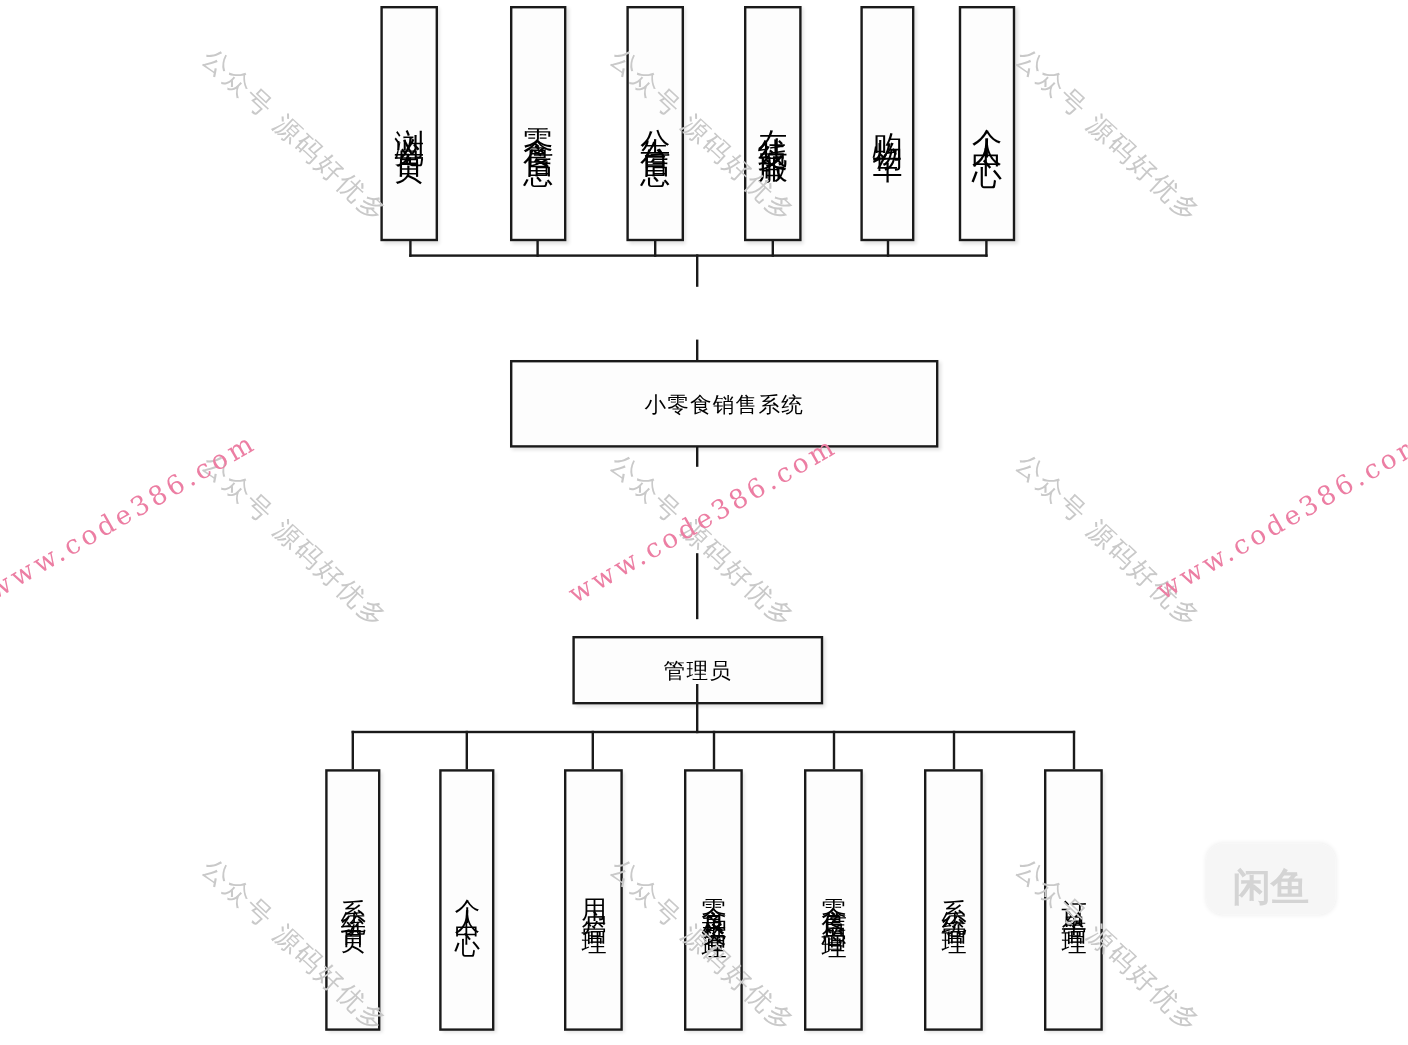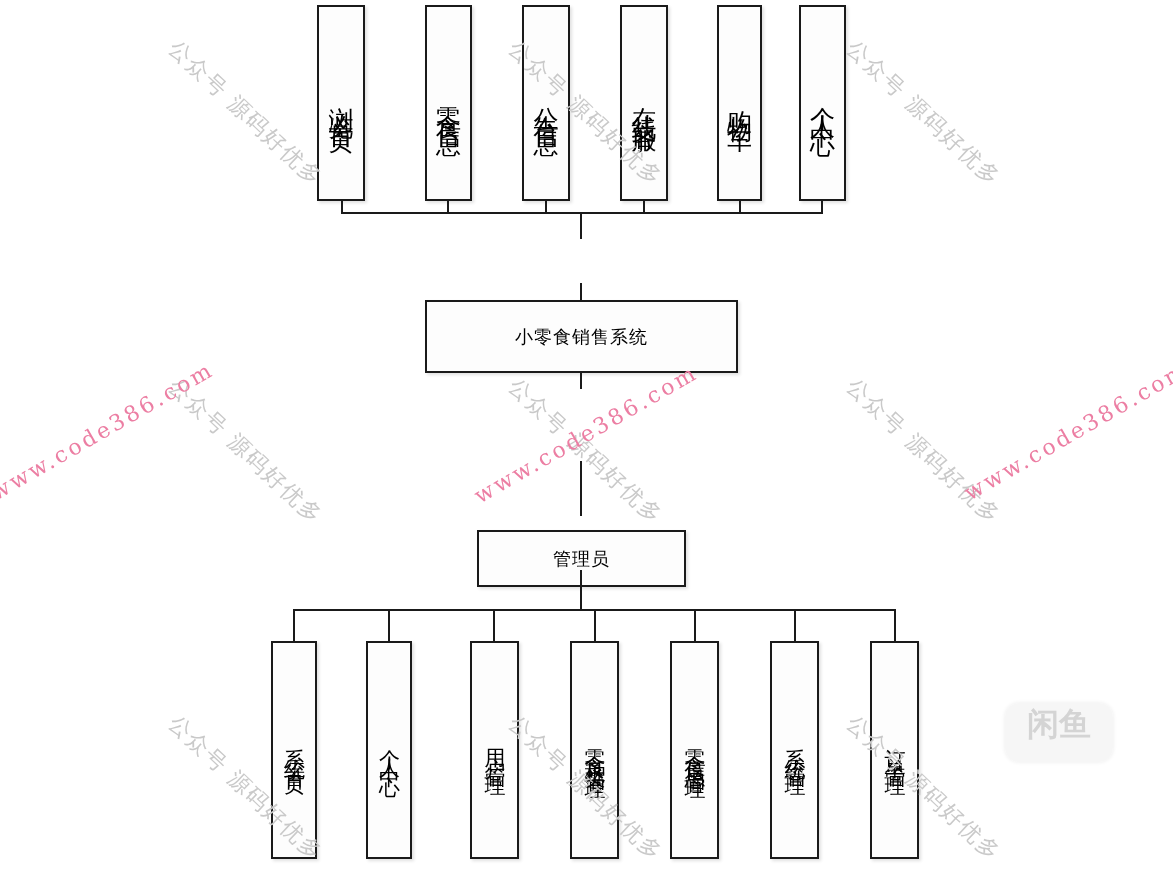--- a/index.html
+++ b/index.html
@@ -15,21 +15,21 @@
   .mid .lbl { font-size: 18px; letter-spacing: 1px; }
   .line { position: absolute; background: #1a1a1a; }
   .wm-gray { position: absolute; color: #c9c9c9; font-size: 22px; white-space: nowrap;
              transform-origin: left center; transform: rotate(43deg); letter-spacing: 2px; }
   .wm-pink { position: absolute; color: #ec7ea3; font-size: 22px; white-space: nowrap;
              font-family: "DejaVu Serif", "Liberation Serif", serif;
              transform-origin: left center; transform: rotate(-30deg); letter-spacing: 3px; }
   .xianyu-badge { position: absolute; left: 1005px; top: 703px; width: 108px; height: 59px;
                   border-radius: 14px; background: rgba(245,245,245,0.9);
                   box-shadow: 0 0 4px rgba(0,0,0,0.08);
-                  display: flex; align-items: flex-start; justify-content: center;
+                  display: flex; align-items: flex-end; justify-content: center;
                   color: #d4d4d4; font-size: 32px; font-weight: bold; }
   .xianyu-text { position: absolute; left: 772px; top: 787px; color: rgba(200,200,200,0.85);
                  font-size: 30px; white-space: nowrap; letter-spacing: 1px; }
 </style>
 </head>
 <body>
 
 <div class="canvas">
 
   <div class="box vert top" style="left:317px;top:5px;width:48px;height:196px;">
@@ -55,21 +55,21 @@
   <div class="line" style="left:447px;top:200px;width:2px;height:14px;"></div>
   <div class="line" style="left:545px;top:200px;width:2px;height:14px;"></div>
   <div class="line" style="left:643px;top:200px;width:2px;height:14px;"></div>
   <div class="line" style="left:739px;top:200px;width:2px;height:14px;"></div>
   <div class="line" style="left:821px;top:200px;width:2px;height:14px;"></div>
   <div class="line" style="left:341px;top:212px;width:482px;height:2px;"></div>
   <div class="line" style="left:580px;top:212px;width:2px;height:27px;"></div>
 
   <div class="line" style="left:580px;top:283px;width:2px;height:19px;"></div>
 
-  <div class="box mid" style="left:425px;top:300px;width:313px;height:73px;">
+  <div class="box mid" style="left:425px;top:300px;width:357px;height:73px;">
     <span class="lbl">小零食销售系统</span>
   </div>
   <div class="line" style="left:580px;top:372px;width:2px;height:17px;"></div>
 
   <div class="line" style="left:580px;top:461px;width:2px;height:55px;"></div>
 
   <div class="box mid" style="left:477px;top:530px;width:209px;height:57px;">
     <span class="lbl">管理员</span>
   </div>
   <div class="line" style="left:580px;top:570px;width:2px;height:41px;"></div>

